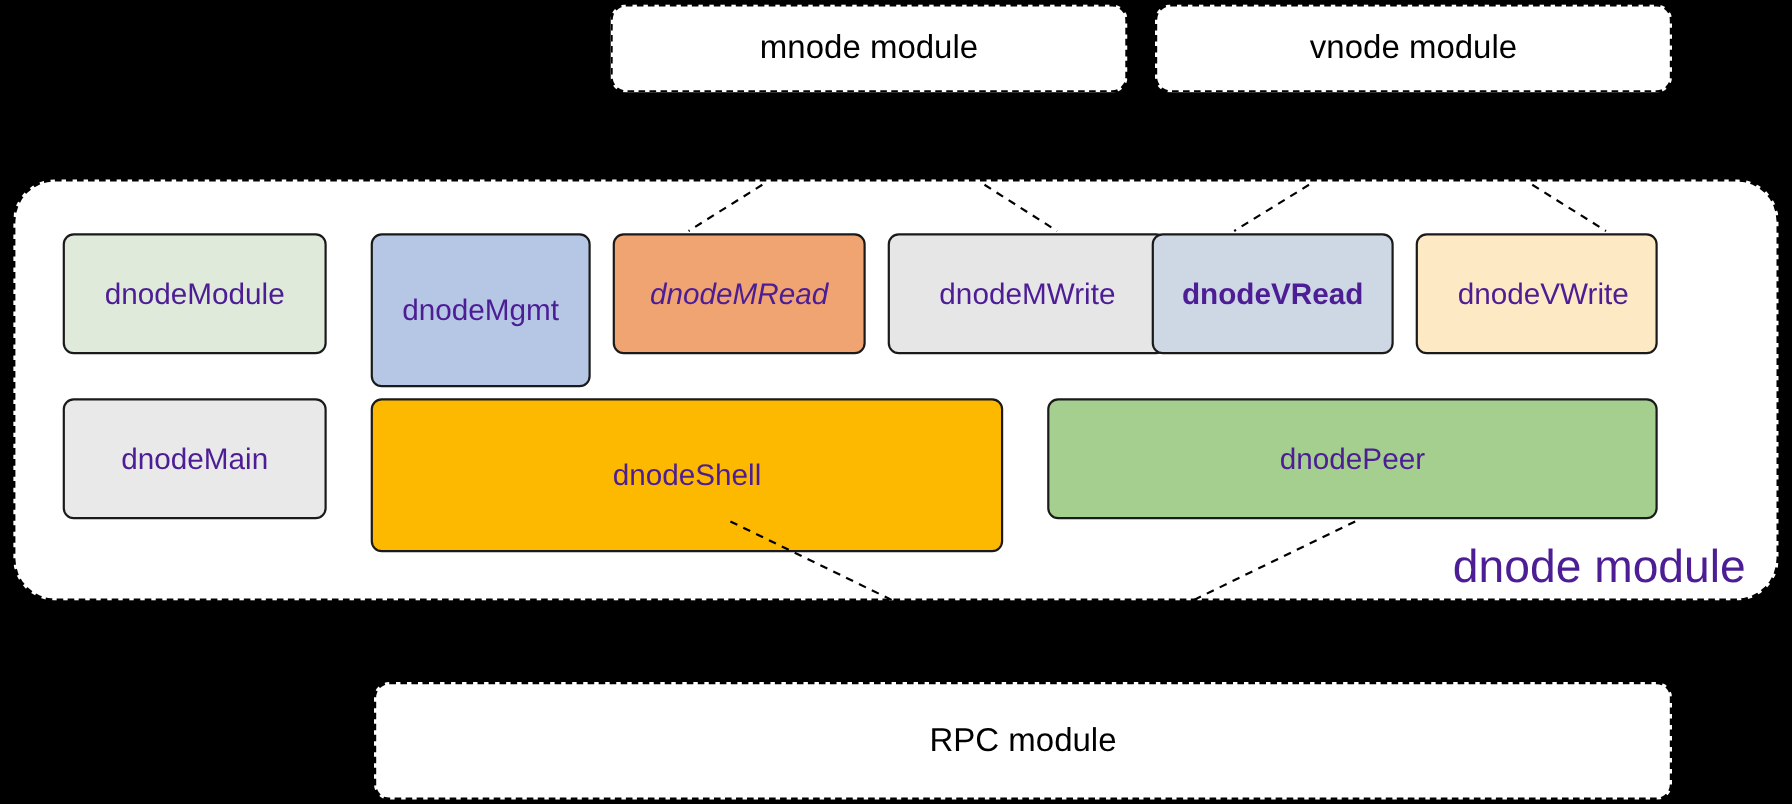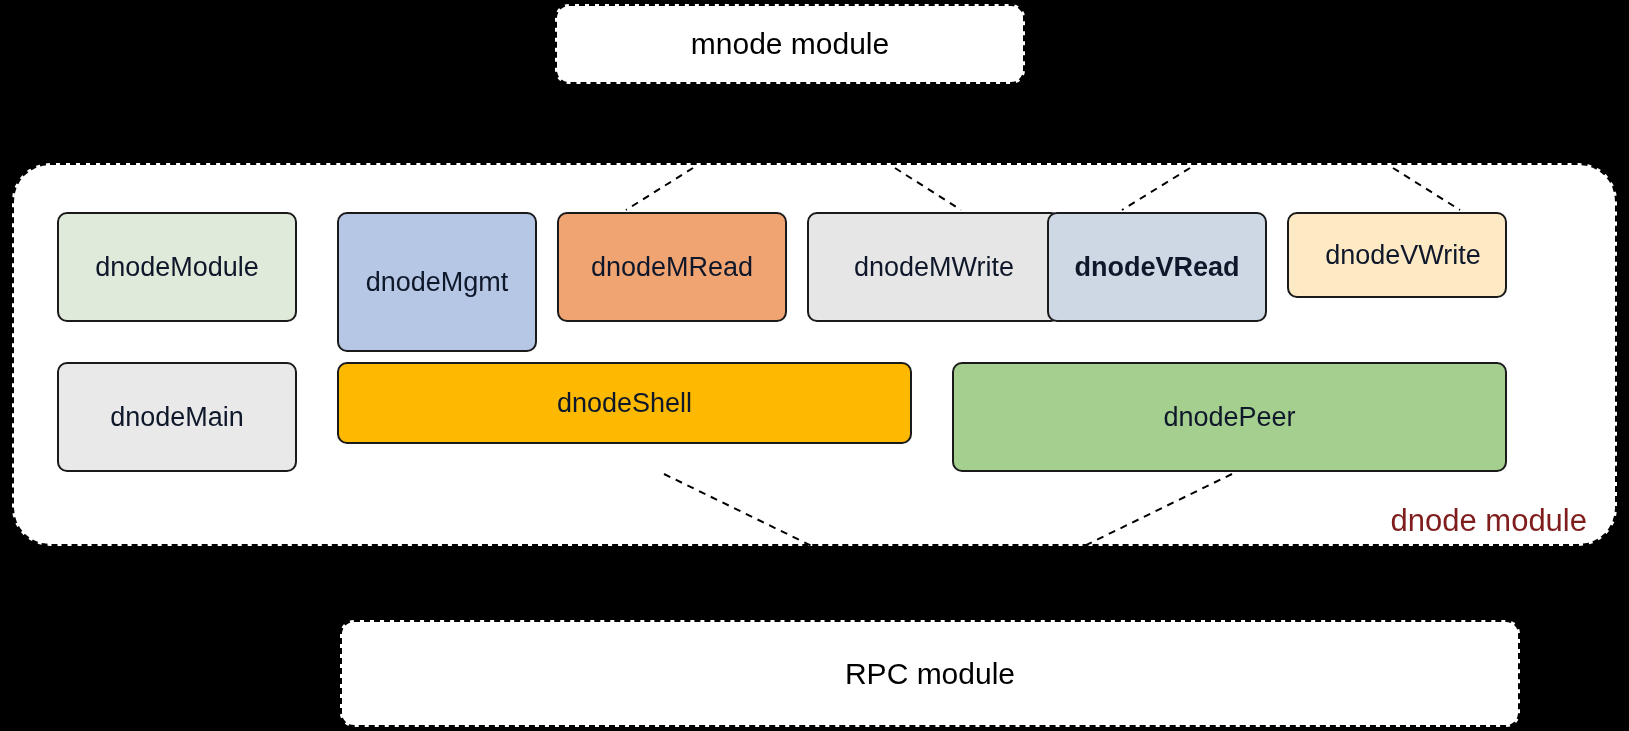--- a/index.html
+++ b/index.html
@@ -47,37 +47,37 @@
     height: 383px;
     background: #ffffff;
     border: 2px dashed #000000;
     border-radius: 38px;
     box-sizing: border-box;
   }
   #dnode-module-label {
     position: absolute;
     right: 28px;
     bottom: 8px;
-    font-size: 31px;
-    color: #7f1d1d;
+    font-size: 42px;
+    color: #4c1d95;
     line-height: 1;
     white-space: nowrap;
     margin-left: 20px;
   }
 
   
   .node-box {
     position: absolute;
     border: 2px solid #1a1a1a;
     border-radius: 10px;
     box-sizing: border-box;
     display: flex;
     align-items: center;
     justify-content: center;
-    color: #0f172a;
+    color: #4c1d95;
     font-size: 27px;
     line-height: 1;
   }
 
   
   #connectors {
     position: absolute;
     left: 0;
     top: 0;
     width: 1629px;
@@ -87,48 +87,51 @@
 </style>
 </head>
 <body>
 
 <div id="canvas">
 
   <div class="module-box" id="mnode-module">
     <span class="module-label">mnode module</span>
   </div>
 
+  <div class="module-box" id="vnode-module">
+    <span class="module-label">vnode module</span>
+  </div>
 
   <div id="dnode-container">
     <span id="dnode-module-label">dnode module</span>
   </div>
 
   <div id="node-layer">
       <div class="node-box" style="left: 57px; top: 212px; width: 240px; height: 110px; background: rgb(223, 234, 218);">
         <span>dnodeModule</span>
       </div>
       <div class="node-box" style="left: 337px; top: 212px; width: 200px; height: 140px; background: rgb(181, 199, 228);">
         <span>dnodeMgmt</span>
       </div>
-      <div class="node-box" style="left: 557px; top: 212px; width: 230px; height: 110px; background: rgb(240, 164, 114);">
+      <div class="node-box" style="left: 557px; top: 212px; width: 230px; height: 110px; background: rgb(240, 164, 114); font-style: italic;">
         <span>dnodeMRead</span>
       </div>
       <div class="node-box" style="left: 807px; top: 212px; width: 254px; height: 110px; background: rgb(230, 230, 230);">
         <span>dnodeMWrite</span>
       </div>
       <div class="node-box" style="left: 1047px; top: 212px; width: 220px; height: 110px; background: rgb(206, 215, 228); font-weight: bold;">
         <span>dnodeVRead</span>
       </div>
-      <div class="node-box" style="left: 1287px; top: 212px; width: 220px; height: 86px; background: rgb(253, 234, 196); padding-left: 12px;">
+      <div class="node-box" style="left: 1287px; top: 212px; width: 220px; height: 110px; background: rgb(253, 234, 196); padding-left: 12px;">
         <span>dnodeVWrite</span>
       </div>
       <div class="node-box" style="left: 57px; top: 362px; width: 240px; height: 110px; background: rgb(233, 233, 233);">
         <span>dnodeMain</span>
       </div>
-      <div class="node-box" style="left: 337px; top: 362px; width: 575px; height: 82px; background: rgb(253, 185, 0);">
+      <div class="node-box" style="left: 337px; top: 362px; width: 575px; height: 140px; background: rgb(253, 185, 0);">
         <span>dnodeShell</span>
       </div>
       <div class="node-box" style="left: 952px; top: 362px; width: 555px; height: 110px; background: rgb(164, 207, 142);">
         <span>dnodePeer</span>
       </div>
     </div>
 
   <div class="module-box" id="rpc-module">
     <span class="module-label">RPC module</span>
   </div>

